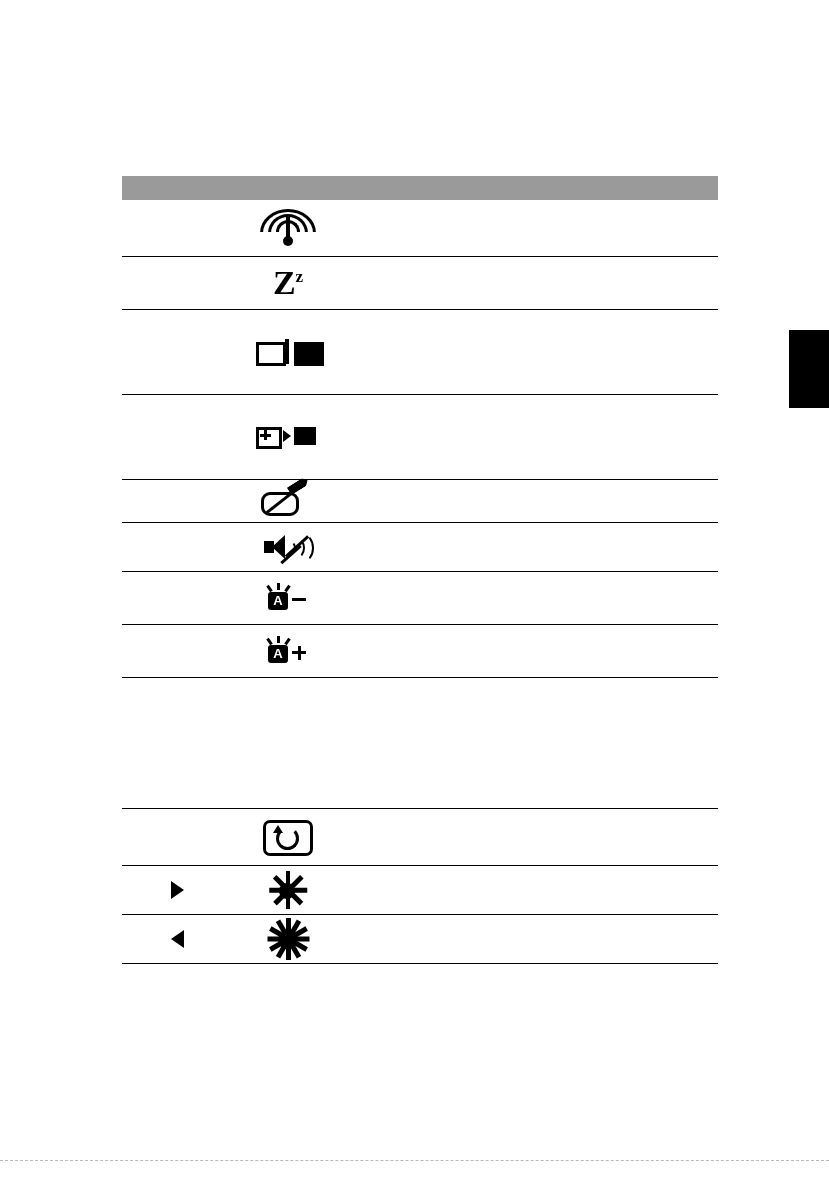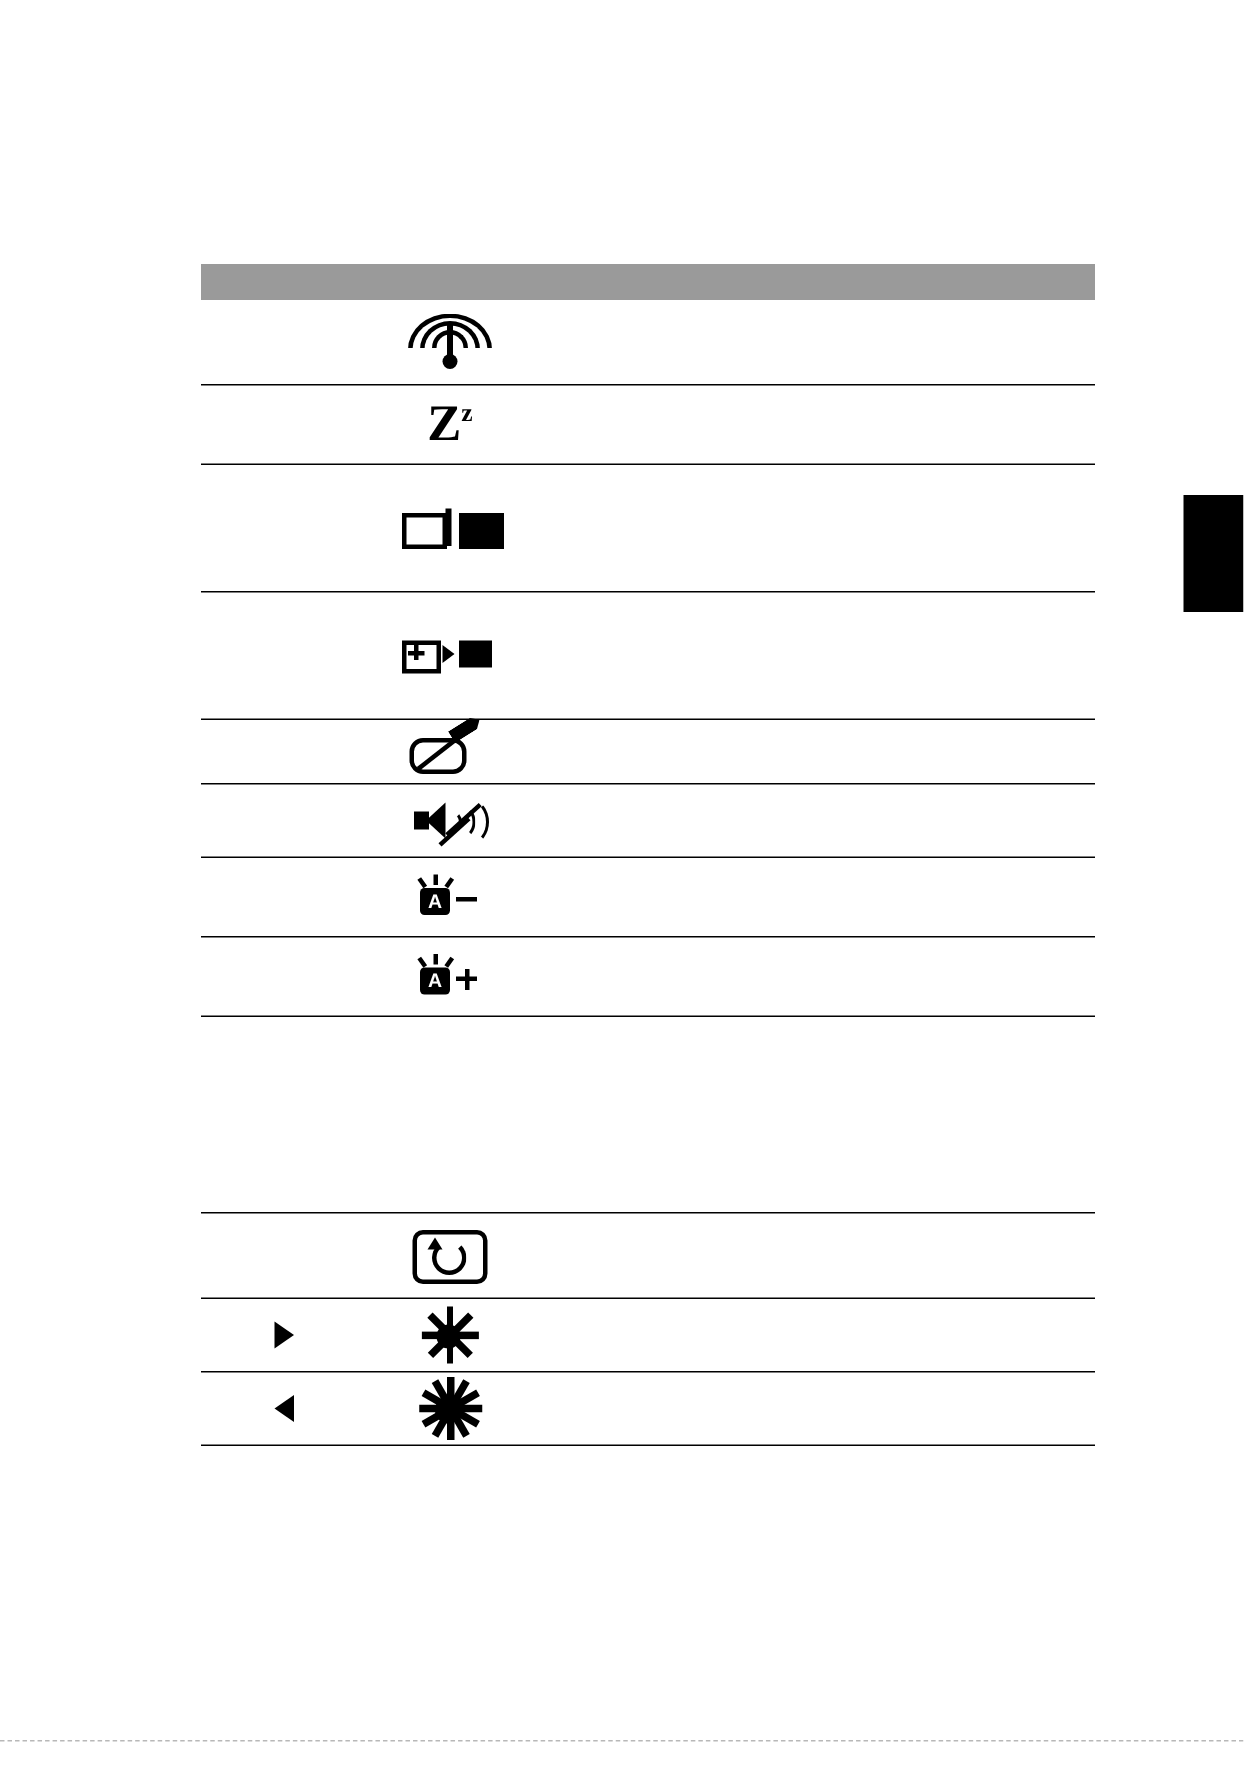--- a/index.html
+++ b/index.html
@@ -31,21 +31,21 @@
     position: absolute;
     right: 0;
     top: 330px;
     width: 40px;
     height: 78px;
     background: #000000;
   }
 
   .table-wrap {
     position: absolute;
-    left: 134px;
+    left: 122px;
     top: 176px;
     width: 596px;
   }
 
   table.hotkeys {
     border-collapse: collapse;
     width: 100%;
     table-layout: fixed;
   }
 

